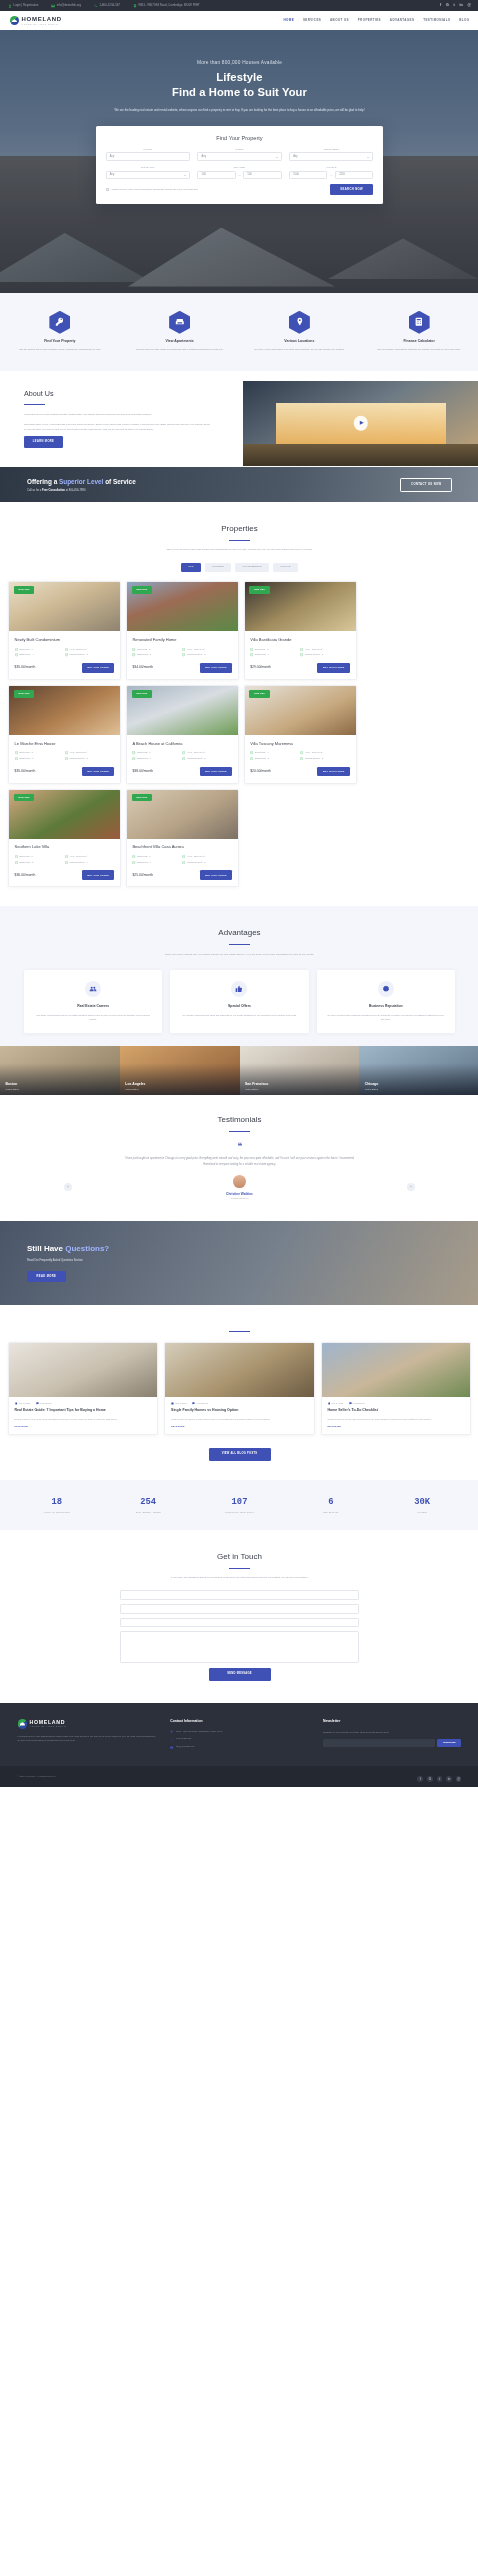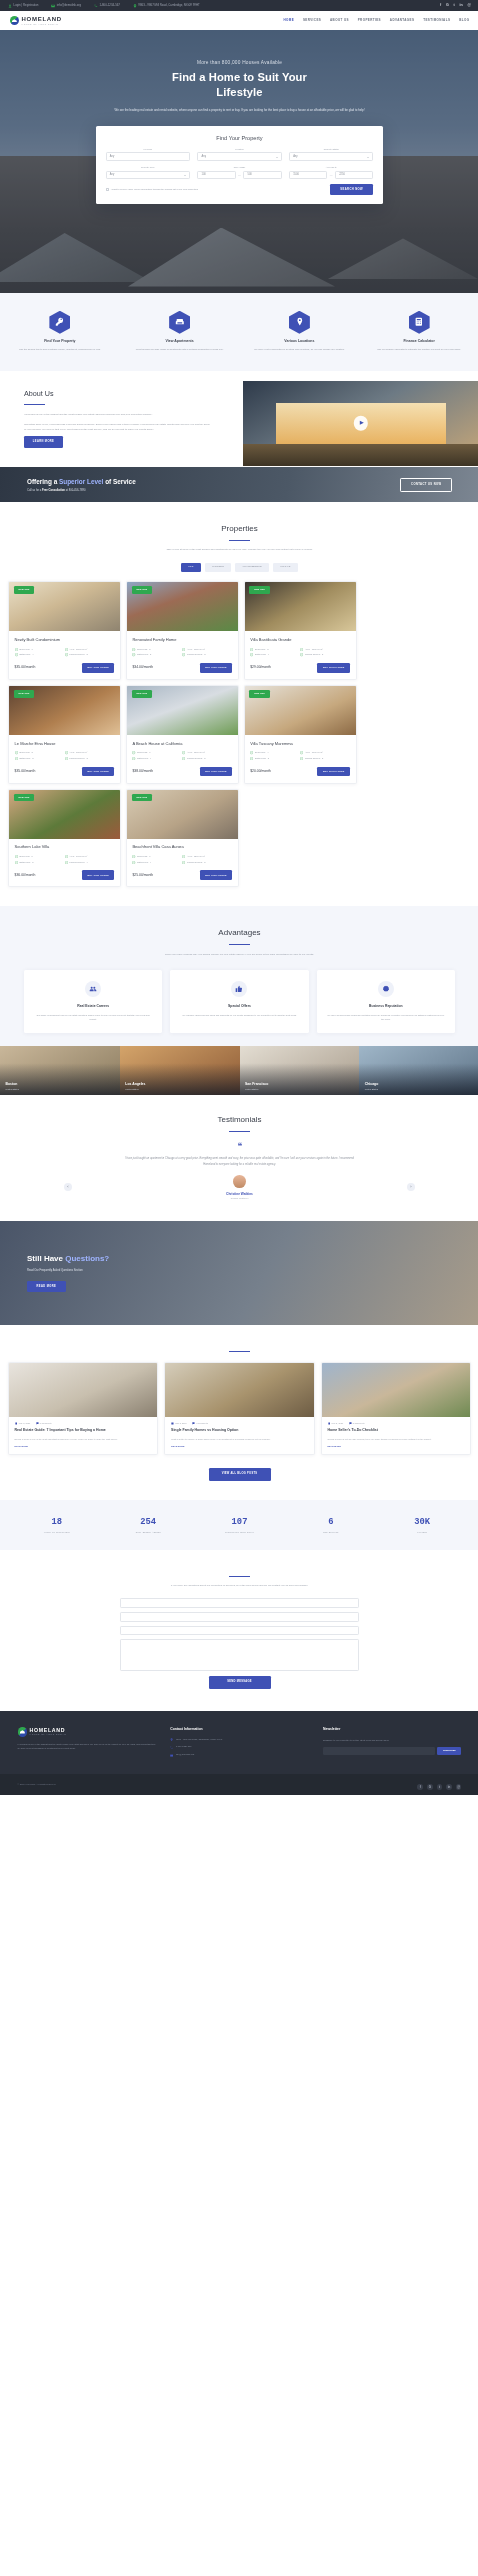--- a/index.html
+++ b/index.html
@@ -224,21 +224,21 @@
   .testi-p { font-size:2.6px; color:#8d929c; max-width:239px; margin:0 auto; line-height:2.1; font-style:italic; }
   .tnav { display:flex; align-items:center; justify-content:center; gap:0; margin-top:8px; position:relative; }
   .arrow { width:8px; height:8px; border-radius:50%; background:#eceff6; display:flex; align-items:center; justify-content:center; color:#6b7280; font-size:4px; position:absolute; }
   .arrow.l { left:64px; } .arrow.r { right:64px; }
   .avatar { width:12.8px; height:12.8px; border-radius:50%; background:linear-gradient(#e8b79a,#c08a64); margin:0 auto; }
   .tname { font-size:3.2px; color:#3f51b5; font-weight:bold; margin-top:4px; }
   .trole { font-size:2.2px; color:#a4a9b3; }
 
   
   .quest {
-    position:relative; height:104px; overflow:hidden;
+    position:relative; height:84px; overflow:hidden;
     background:linear-gradient(120deg,#4a5568,#76808c 55%,#a89c8a);
     display:flex; flex-direction:column; justify-content:center; padding:0 7px 0 27px; color:#fff;
   }
   .quest-h { font-size:8px; font-weight:bold; }
   .quest-h em { font-style:normal; color:#9fb4ff; }
   .quest-p { font-size:2.7px; color:#dbe0e8; margin-top:3.2px; }
   .quest-btn { margin-top:8px; align-self:flex-start; background:#3f51b5; color:#fff; font-size:2.6px; font-weight:bold; letter-spacing:0.4px; padding:4px 9.6px; border-radius:1.2px; }
 
   
   .bgrid { display:flex; gap:6.4px; padding:3.2px 8px 0; }
@@ -346,22 +346,22 @@
     <div class="hero-sky"></div>
     <div class="hero-roofs">
       <div class="roof r1"></div>
       <div class="roof r2"></div>
       <div class="roof r3"></div>
     </div>
     <div class="hero-veil"></div>
     <div class="hero-inner">
       <div class="hero-kicker">More than 800,000 Houses Available</div>
       <div class="hero-h1">
+        <div>Lifestyle</div>
         <div>Find a Home to Suit Your</div>
-        <div>Lifestyle</div>
       </div>
       <div class="hero-p">We are the leading real estate and rental website, where anyone can find a property to rent or buy. If you are looking for the best place to buy a house at an affordable price, we will be glad to help!</div>
 
       <div class="searchcard">
         <div class="sc-title">Find Your Property</div>
         <div class="sc-row">
           <div class="sc-field">
             <span class="sc-lbl">Keyword</span>
             <div class="sc-in">Any</div>
           </div>
@@ -1039,20 +1039,21 @@
         <div class="cnt-n">6</div>
         <div class="cnt-l">New Offices</div>
       </div>
       <div class="cnt">
         <div class="cnt-n">30K</div>
         <div class="cnt-l">Clients</div>
       </div>
     </div>
 
   <div class="contact">
+    <div class="sec-h">Get in Touch</div>
     <div class="sec-rule"></div>
     <div class="sec-sub">If you have any questions about our properties or services, fill in the form below and we will contact you as soon as possible.</div>
     <div class="cform">
       <div class="cin"></div>
       <div class="cin"></div>
       <div class="cin"></div>
       <div class="cin cta-area"></div>
       <div class="csend">SEND MESSAGE</div>
     </div>
   </div>

